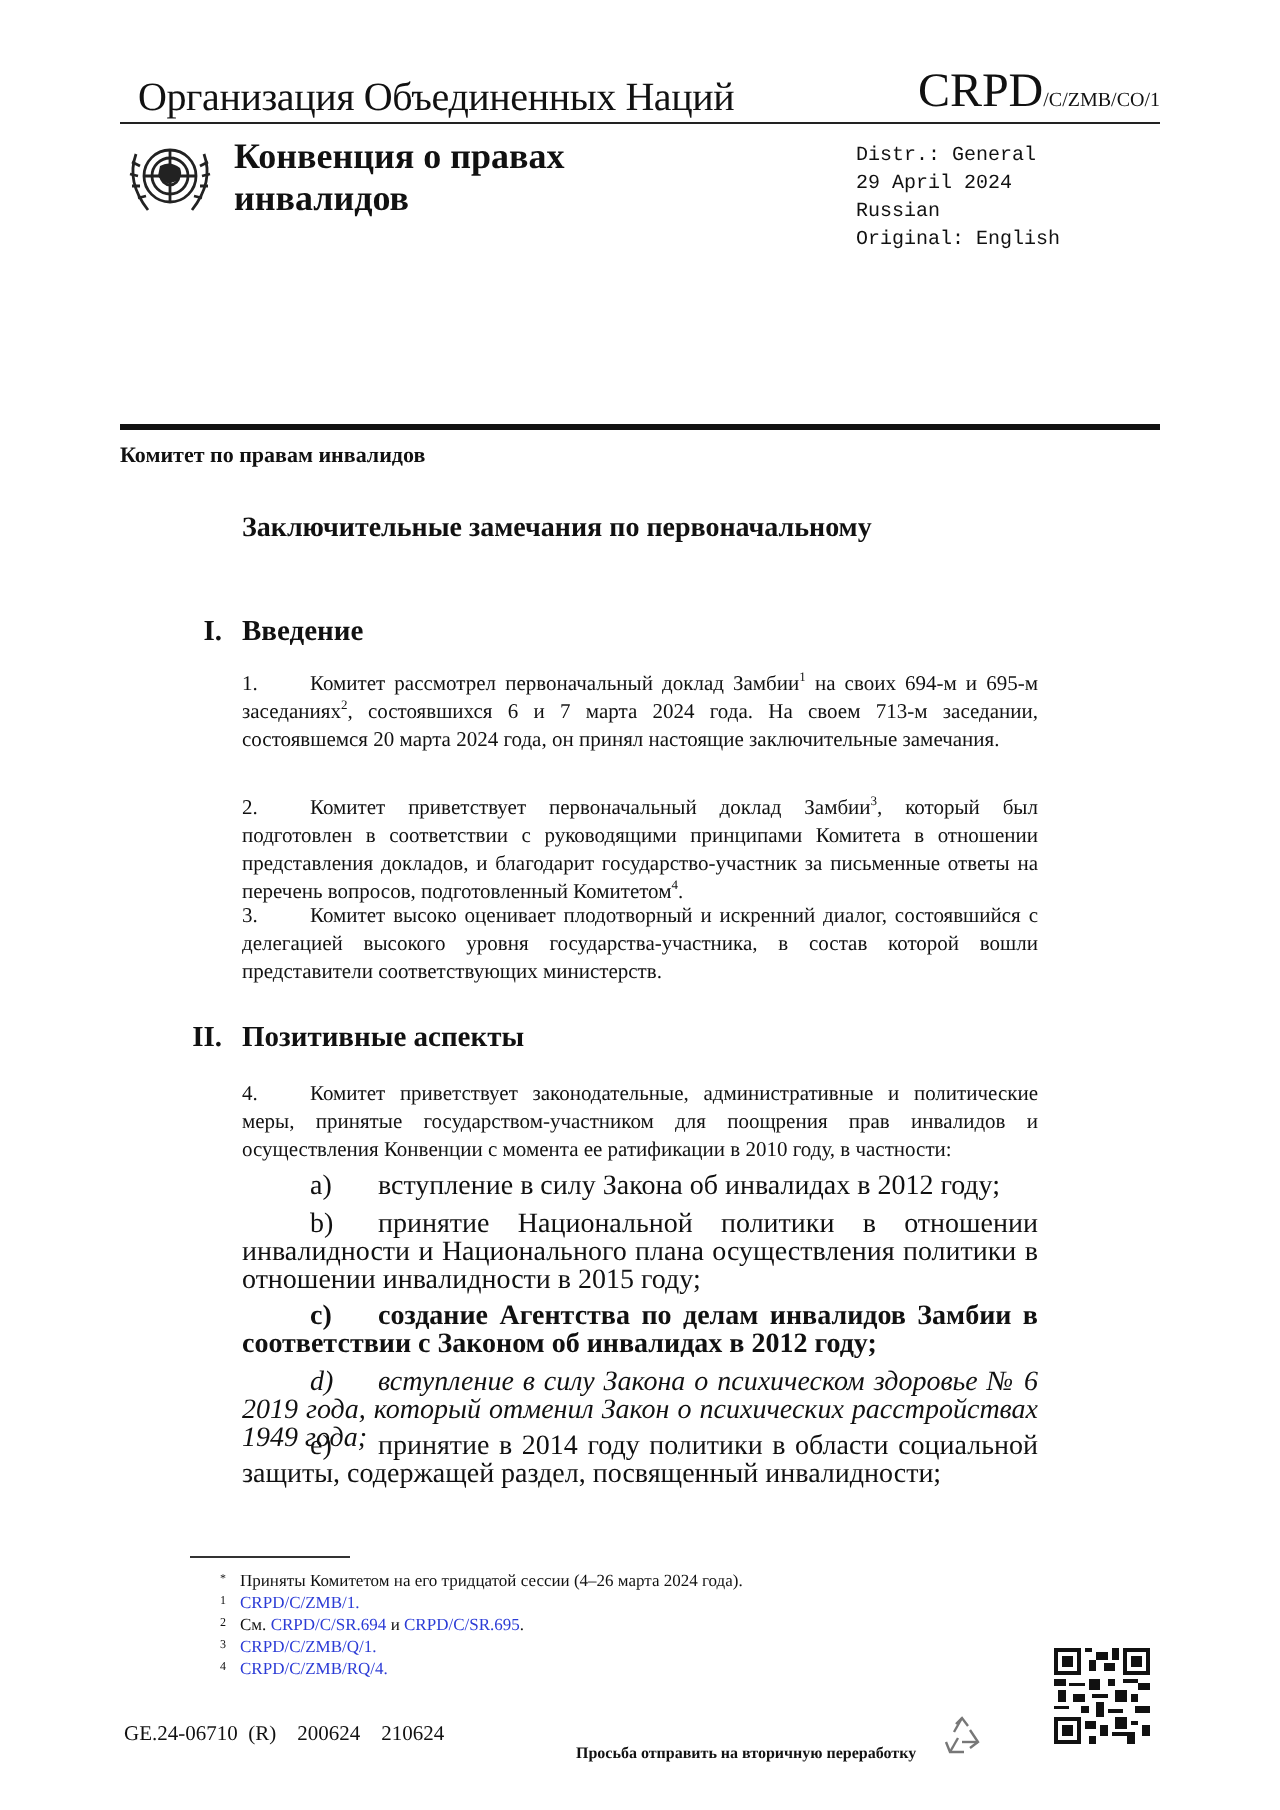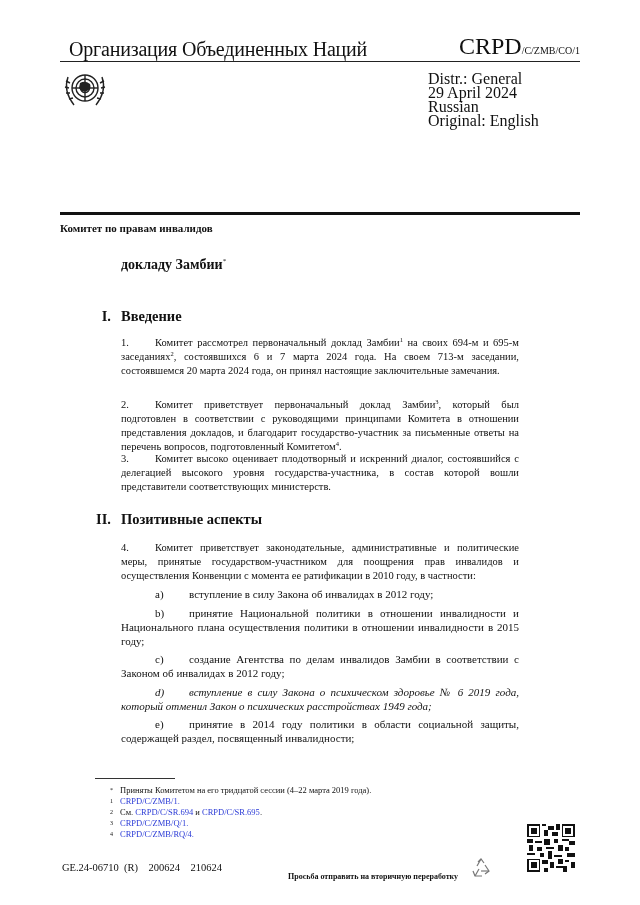--- a/index.html
+++ b/index.html
@@ -6,30 +6,30 @@
   body { width: 640px; height: 905px; position: relative; overflow: hidden;
          font-family: "Liberation Serif", "DejaVu Serif", serif; color: #111; }
   .abs { position: absolute; }
   .org { left: 69px; top: 38px; font-size: 20px; letter-spacing: -0.2px; }
   .symbol { right: 60px; top: 33px; white-space: nowrap; margin-left: 48px; }
   .symbol .big { font-size: 24px; }
   .symbol .small { font-size: 10px; }
   .rule-top { left: 60px; top: 61px; width: 520px; height: 1px; background: #222; }
   .logo { left: 60px; top: 67px; width: 50px; height: 44px; }
   .conv { left: 117px; top: 68px; font-size: 18px; font-weight: bold; line-height: 21px; }
-  .distr { left: 428px; top: 72px; font-size: 16px; line-height: 14px; }
+  .distr { left: 428px; top: 72px; font-size: 10px; line-height: 14px; font-family: Liberation Mono, monospace; }
   .rule-thick { left: 60px; top: 212px; width: 520px; height: 3px; background: #111; }
   .committee { left: 60px; top: 222px; font-size: 11px; font-weight: bold; text-align: center; }
   .title { left: 121px; top: 256px; font-size: 14px; font-weight: bold; line-height: 18px; }
   .title sup { font-size: 7px; font-weight: normal; }
   .h1 { font-size: 14.5px; font-weight: bold; }
   .h1 .num { position: absolute; right: calc(100% + 10px); }
   .para { left: 121px; width: 398px; font-size: 10.5px; line-height: 14px; text-align: justify; }
   .para .pn { display: inline-block; width: 34px; }
-  .sub { left: 121px; width: 398px; font-size: 11px; line-height: 14px; text-align: justify; text-indent: 34px; }
+  .sub { left: 121px; width: 398px; font-size: 14px; line-height: 14px; text-align: justify; text-indent: 34px; }
   .sub .sl { display: inline-block; width: 34px; text-indent: 0; }
   sup { font-size: 6.5px; line-height: 0; }
   .fn-rule { left: 95px; top: 778px; width: 80px; height: 1px; background: #333; }
   .footnotes { left: 110px; top: 785px; font-size: 8.5px; line-height: 11px; }
   .footnotes .fm { display: inline-block; width: 10px; font-size: 6px; vertical-align: top; }
   .link { color: #2b3bd6; }
   .ge { left: 62px; top: 862px; font-size: 10.5px; }
   .recycle-text { left: 288px; top: 872px; font-size: 8px; font-weight: bold; }
   .recycle { left: 470px; top: 857px; width: 22px; height: 22px; }
   .qr { left: 527px; top: 824px; width: 48px; height: 48px; }
@@ -52,34 +52,36 @@
     <line x1="25" y1="8" x2="25" y2="34"></line>
     <path d="M8 10 Q3 24 14 38"></path>
       <path d="M42 10 Q47 24 36 38"></path>
     <path d="M6 14 l4 2 M5 20 l4 1 M6 26 l4 0 M9 32 l4 -1"></path>
     <path d="M44 14 l-4 2 M45 20 l-4 1 M44 26 l-4 0 M41 32 l-4 -1"></path>
   </g>
   <path d="M20 16 q5 -3 10 1 q2 5 -3 7 q-5 2 -8 -3z" fill="#222"></path>
 </svg>
 
 <div class="abs conv">
+  <div>Конвенция о правах</div>
+  <div>инвалидов</div>
 </div>
 
 <div class="abs distr">
   <div>Distr.: General</div>
   <div>29 April 2024</div>
   <div>Russian</div>
   <div>Original: English</div>
 </div>
 
 <div class="abs rule-thick"></div>
 <div class="abs committee">Комитет по правам инвалидов</div>
 
 <div class="abs title">
-  <div><span>докладу Замбии</span><sup>*</sup></div>
+  <div>Заключительные замечания по первоначальному</div>
 </div>
 
 <div class="abs h1" style="left:121px; top:308px;">
   <span class="num">I.</span>
   <span>Введение</span>
 </div>
 
 <div class="abs para" style="top:336px;">
   <span class="pn">1.</span><span>Комитет рассмотрел первоначальный доклад Замбии</span><sup>1</sup><span> на своих 694-м и 695-м заседаниях</span><sup>2</sup><span>, состоявшихся 6 и 7 марта 2024 года. На своем 713-м заседании, состоявшемся 20 марта 2024 года, он принял настоящие заключительные замечания.</span>
 </div>
@@ -100,33 +102,33 @@
 <div class="abs para" style="top:541px;">
   <span class="pn">4.</span><span>Комитет приветствует законодательные, административные и политические меры, принятые государством-участником для поощрения прав инвалидов и осуществления Конвенции с момента ее ратификации в 2010 году, в частности:</span>
 </div>
 
 <div class="abs sub" style="top:587px;">
   <span class="sl">a)</span><span>вступление в силу Закона об инвалидах в 2012 году;</span>
 </div>
 <div class="abs sub" style="top:606px;">
   <span class="sl">b)</span><span>принятие Национальной политики в отношении инвалидности и Национального плана осуществления политики в отношении инвалидности в 2015 году;</span>
 </div>
-<div class="abs sub" style="top:652px;">
+<div class="abs sub" style="top:652px;font-weight:bold;">
   <span class="sl">c)</span><span>создание Агентства по делам инвалидов Замбии в соответствии с Законом об инвалидах в 2012 году;</span>
 </div>
 <div class="abs sub" style="top:685px;font-style:italic;">
   <span class="sl">d)</span><span>вступление в силу Закона о психическом здоровье № 6 2019 года, который отменил Закон о психических расстройствах 1949 года;</span>
 </div>
 <div class="abs sub" style="top:717px;">
   <span class="sl">e)</span><span>принятие в 2014 году политики в области социальной защиты, содержащей раздел, посвященный инвалидности;</span>
 </div>
 
 <div class="abs fn-rule"></div>
 <div class="abs footnotes">
-  <div><span class="fm">*</span><span>Приняты Комитетом на его тридцатой сессии (4–22 марта 2019 года).</span></div>
+  <div><span class="fm">*</span><span>Приняты Комитетом на его тридцатой сессии (4–26 марта 2024 года).</span></div>
   <div><span class="fm">1</span><span class="link">CRPD/C/ZMB/1.</span></div>
   <div><span class="fm">2</span><span>См. </span><span class="link">CRPD/C/SR.694</span><span> и </span><span class="link">CRPD/C/SR.695</span><span>.</span></div>
   <div><span class="fm">3</span><span class="link">CRPD/C/ZMB/Q/1.</span></div>
   <div><span class="fm">4</span><span class="link">CRPD/C/ZMB/RQ/4.</span></div>
 </div>
 
 <div class="abs ge" style="white-space:pre;">GE.24-06710  (R)    200624    210624</div>
 <div class="abs recycle-text">Просьба отправить на вторичную переработку</div>
 <svg class="abs recycle" viewBox="0 0 22 22">
   <g fill="none" stroke="#777" stroke-width="1.2">

